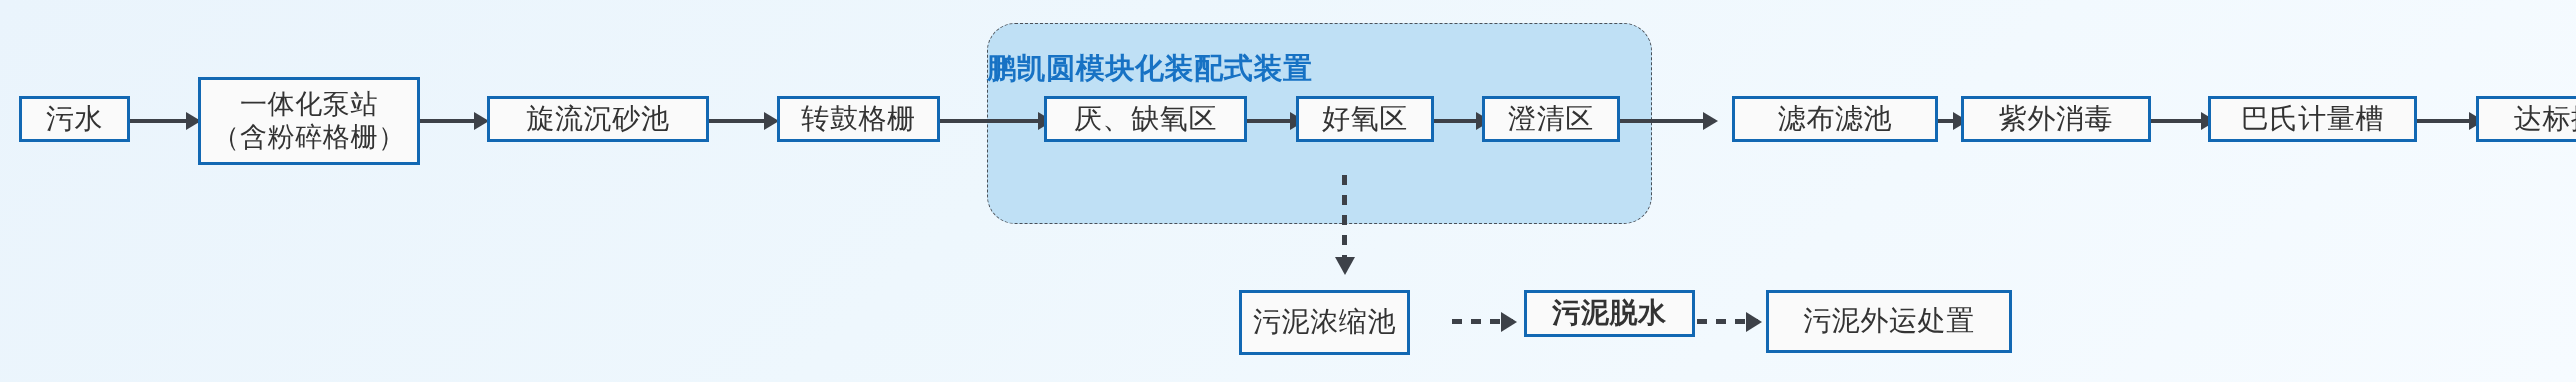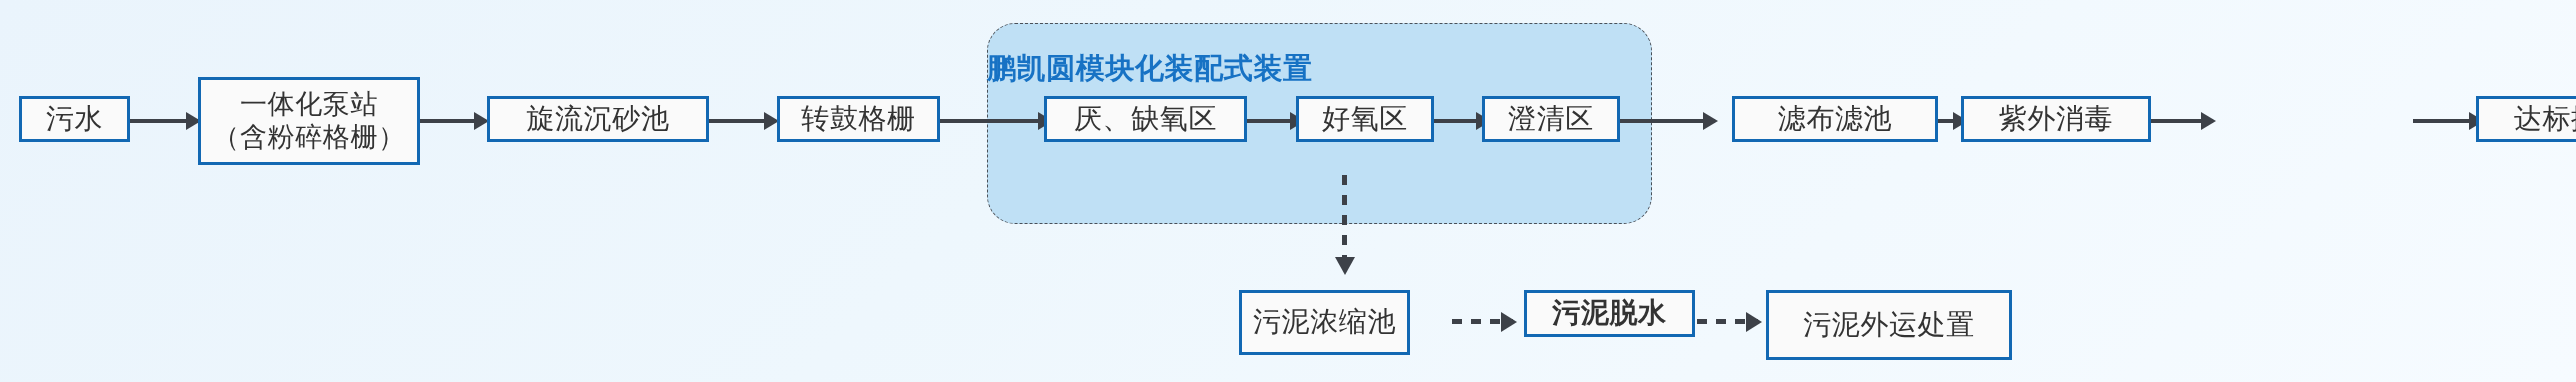--- a/index.html
+++ b/index.html
@@ -151,23 +151,24 @@
   <div class="node" style="left:1044px; top:96px; width:203px; height:46px;">厌、缺氧区</div>
 
   <div class="node" style="left:1296px; top:96px; width:138px; height:46px;">好氧区</div>
 
   <div class="node" style="left:1482px; top:96px; width:138px; height:46px;">澄清区</div>
 
   <div class="node" style="left:1712px; top:96px; width:206px; height:46px;margin-left:20px;">滤布滤池</div>
 
   <div class="node" style="left:1961px; top:96px; width:190px; height:46px;">紫外消毒</div>
 
+  <div class="node" style="left:2208px; top:96px; width:209px; height:46px;">巴氏计量槽</div>
 
   <div class="node" style="left:2476px; top:96px; width:190px; height:46px;">达标排放</div>
 
   <div class="node" style="left:1239px; top:290px; width:171px; height:65px;">污泥浓缩池</div>
 
   <div class="node" style="left:1524px; top:290px; width:171px; height:47px;font-weight:bold;">污泥脱水</div>
 
-  <div class="node" style="left:1766px; top:290px; width:246px; height:70px;">污泥外运处置</div>
+  <div class="node" style="left:1766px; top:290px; width:246px; height:63px;">污泥外运处置</div>
 
 </div>
 
 
 </body></html>

